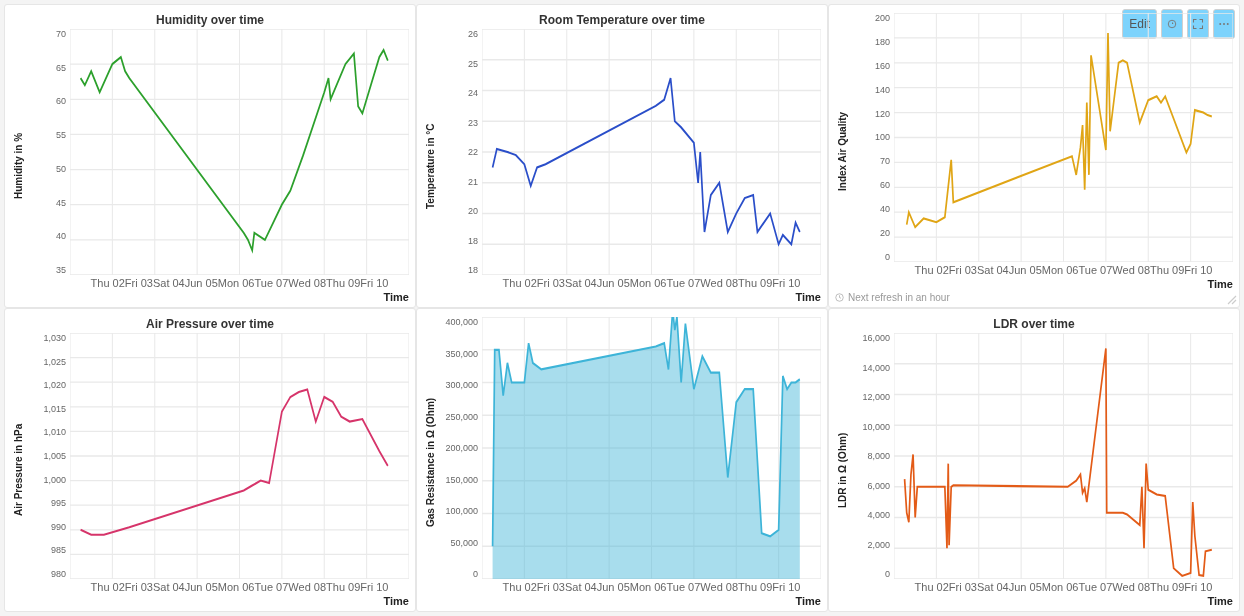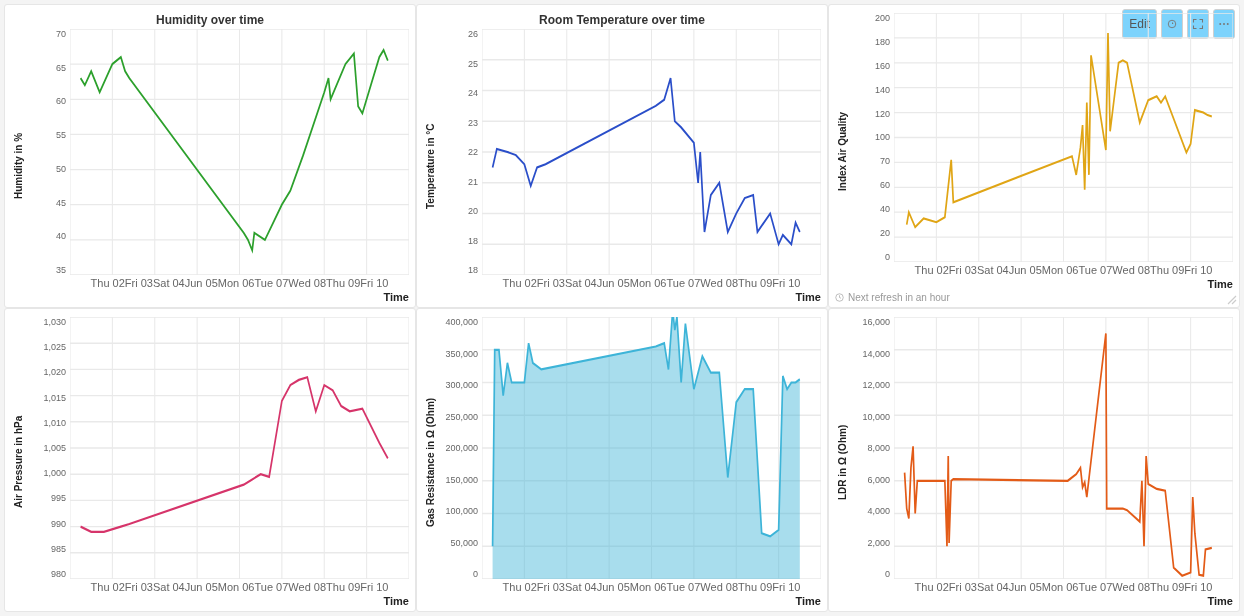--- a/index.html
+++ b/index.html
@@ -322,20 +322,21 @@
       </div>
       <div class="footer-note">
         <svg viewBox="0 0 12 12">
           <circle cx="6" cy="6" r="5" fill="none" stroke="#aaa" stroke-width="1"></circle>
           <path d="M6 3v3l2 1" stroke="#aaa" stroke-width="1" fill="none"></path>
         </svg>
         <span>Next refresh in an hour</span>
       </div>
     </div>
     <div class="panel">
+      <div class="panel-title">Air Pressure over time</div>
       <div class="chart-body">
         <div class="ylabel">Air Pressure in hPa</div>
         <div class="plot-wrap">
           <div class="plot-area">
             <div class="yticks">
               <span>980</span>
               <span>985</span>
               <span>990</span>
               <span>995</span>
               <span>1,000</span>
@@ -441,20 +442,21 @@
             <span>Tue 07</span>
             <span>Wed 08</span>
             <span>Thu 09</span>
             <span>Fri 10</span>
           </div>
           <div class="xlabel">Time</div>
         </div>
       </div>
     </div>
     <div class="panel">
+      <div class="panel-title">LDR over time</div>
       <div class="chart-body">
         <div class="ylabel">LDR  in Ω (Ohm)</div>
         <div class="plot-wrap">
           <div class="plot-area">
             <div class="yticks">
               <span>0</span>
               <span>2,000</span>
               <span>4,000</span>
               <span>6,000</span>
               <span>8,000</span>

